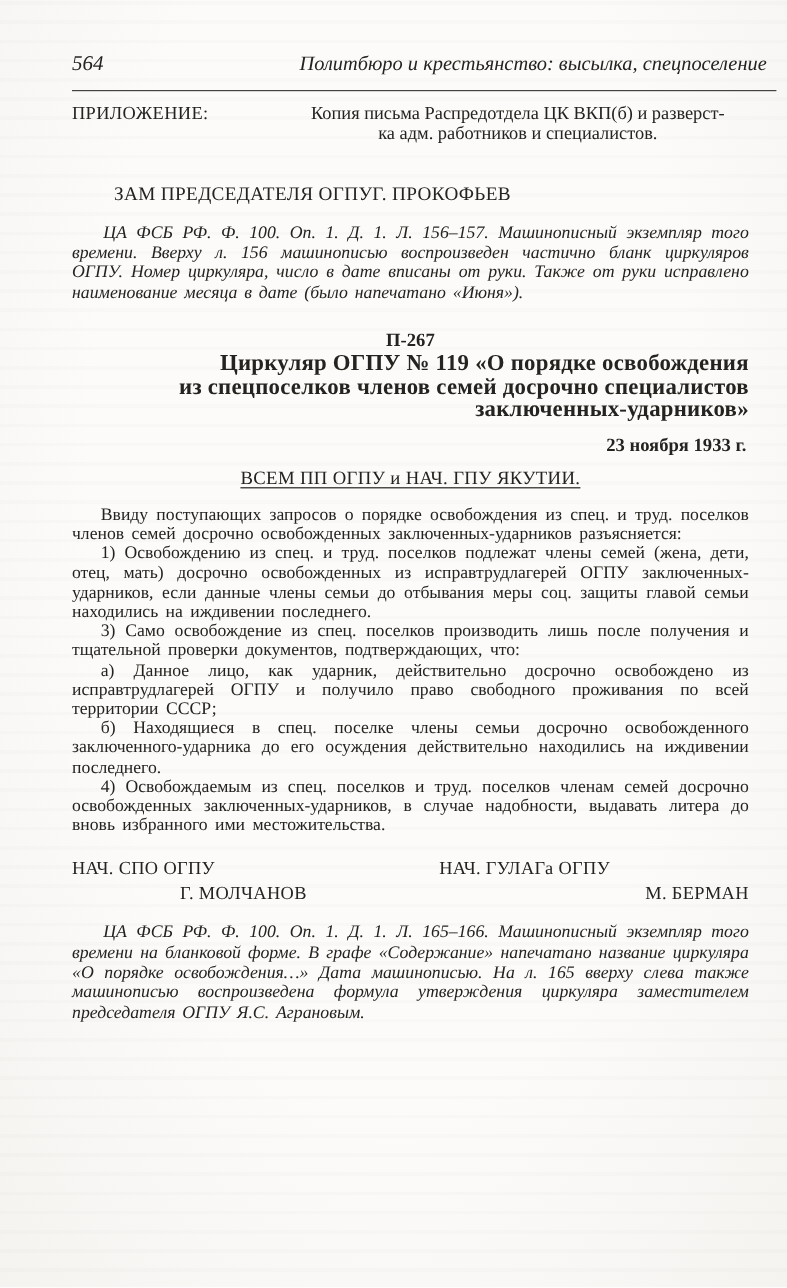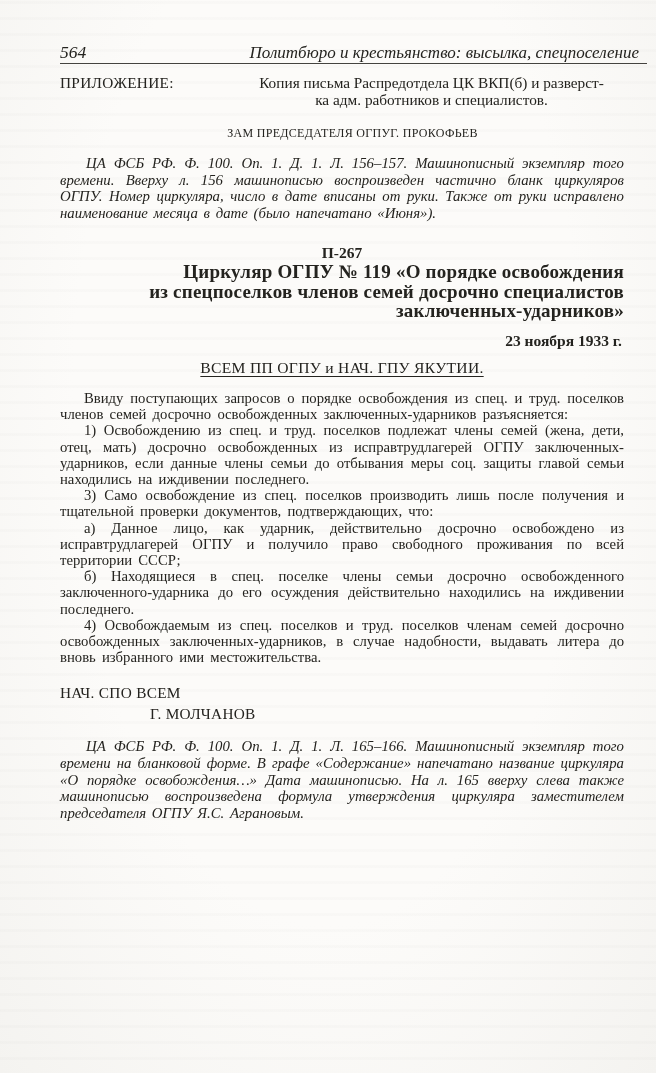--- a/index.html
+++ b/index.html
@@ -19,33 +19,33 @@
     position: absolute; inset: 0;
     background: repeating-linear-gradient(0deg, transparent 0 13px, rgba(110,110,105,0.025) 13px 16px);
     pointer-events: none;
   }
   .content { position: relative; padding: 42px 32px 0 60px; }
 
   .running-head {
     display: flex; justify-content: space-between; align-items: baseline;
     font-style: italic; font-size: 17px;
     border-bottom: 1.6px solid #44433f;
-    padding-bottom: 0;
+    padding-bottom: 12px;
     margin-right: -23px; padding-right: 8px;
   }
   .running-head .pnum { font-size: 17.5px; }
 
   .appendix { display: flex; margin-top: 10px; font-size: 15.3px; line-height: 17px; gap: 24px; }
   .appendix .label { width: 155px; flex: none; letter-spacing: 0.3px; }
   .appendix .ap-text { flex: 1; text-align: center; }
 
   .deputy {
-    display: flex; justify-content: center;
-    margin-top: 18px; padding-left: 35px; padding-right: 14px;
-    font-size: 12px; letter-spacing: 0.3px;
+    display: flex; justify-content: flex-start;
+    margin-top: 34px; padding-left: 35px; padding-right: 14px;
+    font-size: 16px; letter-spacing: 0.3px;
   }
 
   .arch-note {
     margin-top: 14px;
     font-style: italic;
     font-size: 14.8px; line-height: 16.6px;
     text-align: justify;
     text-indent: 26px;
     word-spacing: 2px;
   }
@@ -120,21 +120,25 @@
     <p>Ввиду поступающих запросов о порядке освобождения из спец. и труд. поселков членов семей досрочно освобожденных заключенных-ударников разъясняется:</p>
         <p>1) Освобождению из спец. и труд. поселков подлежат члены семей (жена, дети, отец, мать) досрочно освобожденных из исправтрудлагерей ОГПУ заключенных-ударников, если данные члены семьи до отбывания меры соц. защиты главой семьи находились на иждивении последнего.</p>
         <p>3) Само освобождение из спец. поселков производить лишь после получения и тщательной проверки документов, подтверждающих, что:</p>
         <p>а) Данное лицо, как ударник, действительно досрочно освобождено из исправтрудлагерей ОГПУ и получило право свободного проживания по всей территории СССР;</p>
         <p>б) Находящиеся в спец. поселке члены семьи досрочно освобожденного заключенного-ударника до его осуждения действительно находились на иждивении последнего.</p>
         <p>4) Освобождаемым из спец. поселков и труд. поселков членам семей досрочно освобожденных заключенных-ударников, в случае надобности, выдавать литера до вновь избранного ими местожительства.</p>
       </div>
 
     <div class="signatures">
       <div class="sig-left">
-        <div>НАЧ. СПО ВСЕМ</div>
+        <div>НАЧ. СПО ОГПУ</div>
         <div class="sig-name">Г. МОЛЧАНОВ</div>
+      </div>
+      <div class="sig-right">
+        <div>НАЧ. ГУЛАГа ОГПУ</div>
+        <div class="sig-name">М. БЕРМАН</div>
       </div>
     </div>
 
     <div class="arch-note">ЦА ФСБ РФ. Ф. 100. Оп. 1. Д. 1. Л. 165–166. Машинописный экземпляр того времени на бланковой форме. В графе «Содержание» напечатано название циркуляра «О порядке освобождения…» Дата машинописью. На л. 165 вверху слева также машинописью воспроизведена формула утверждения циркуляра заместителем председателя ОГПУ Я.С. Аграновым.</div>
 
   </div>
 </div>
 
 </body></html>

